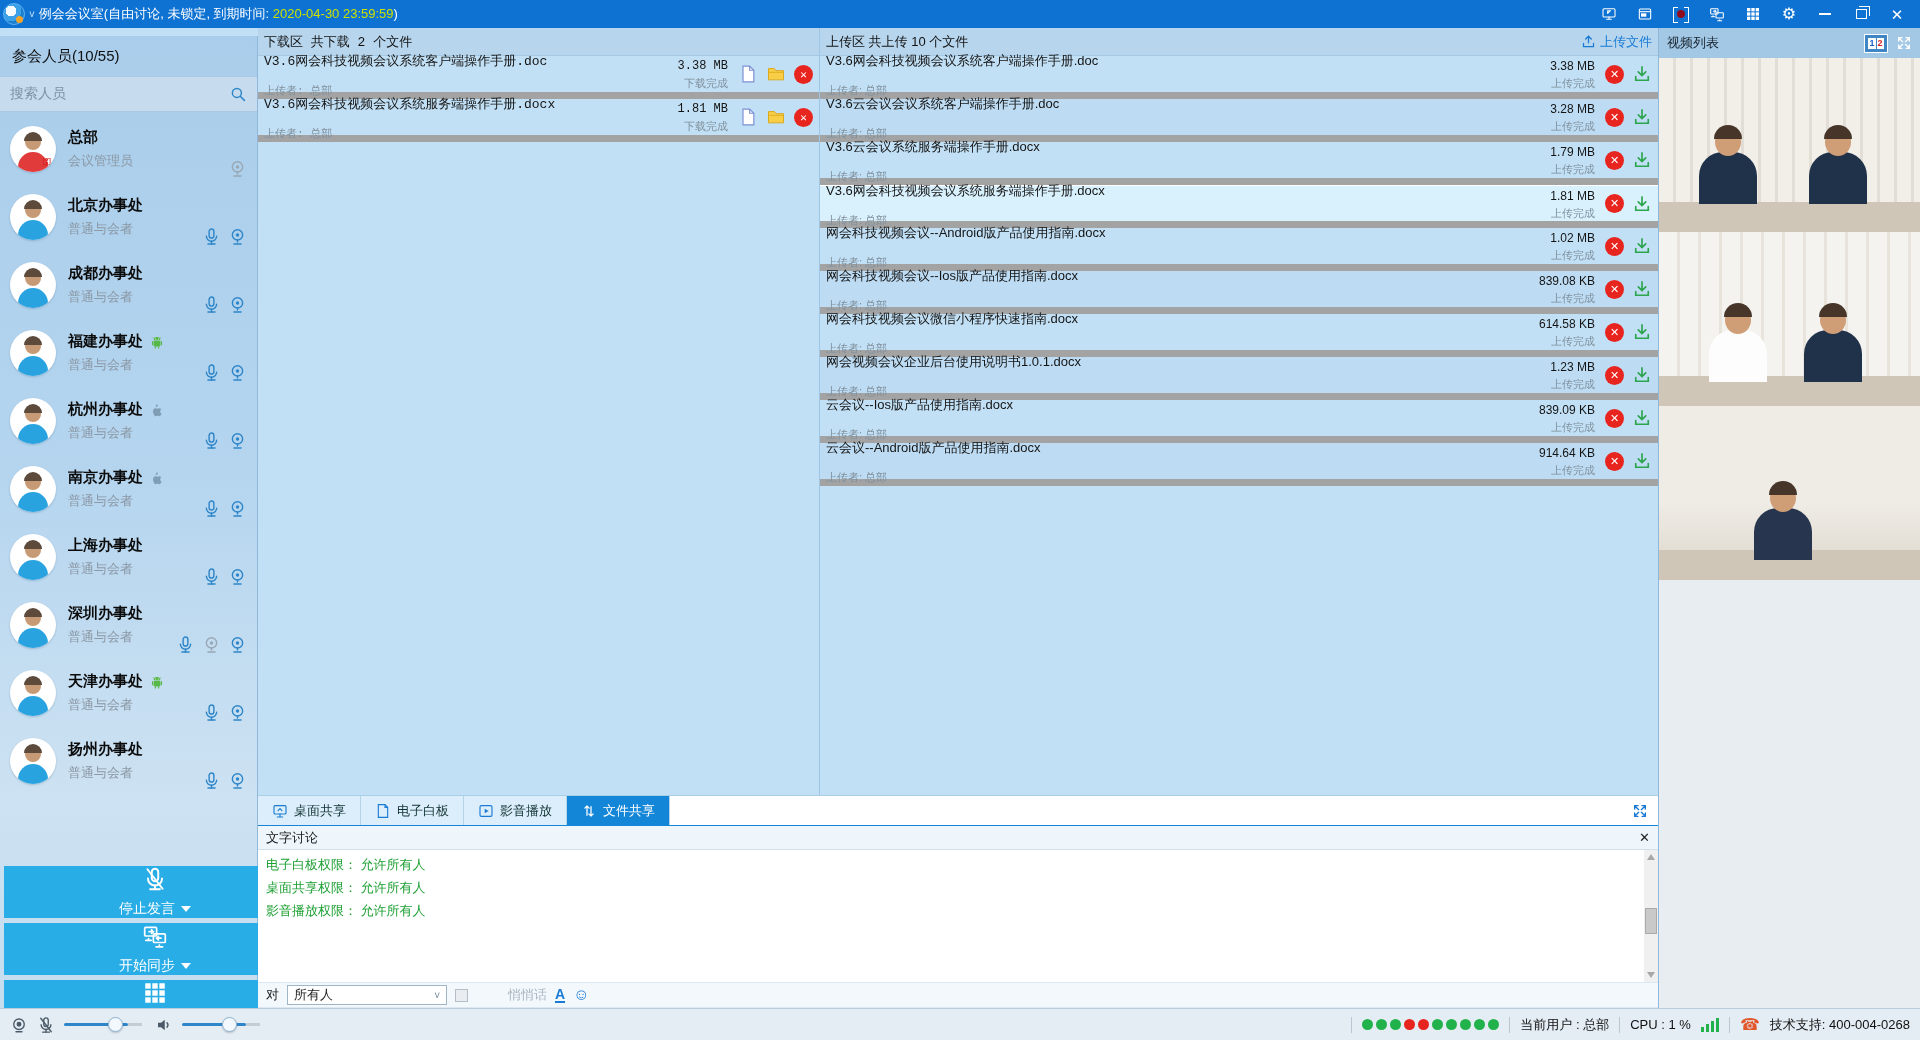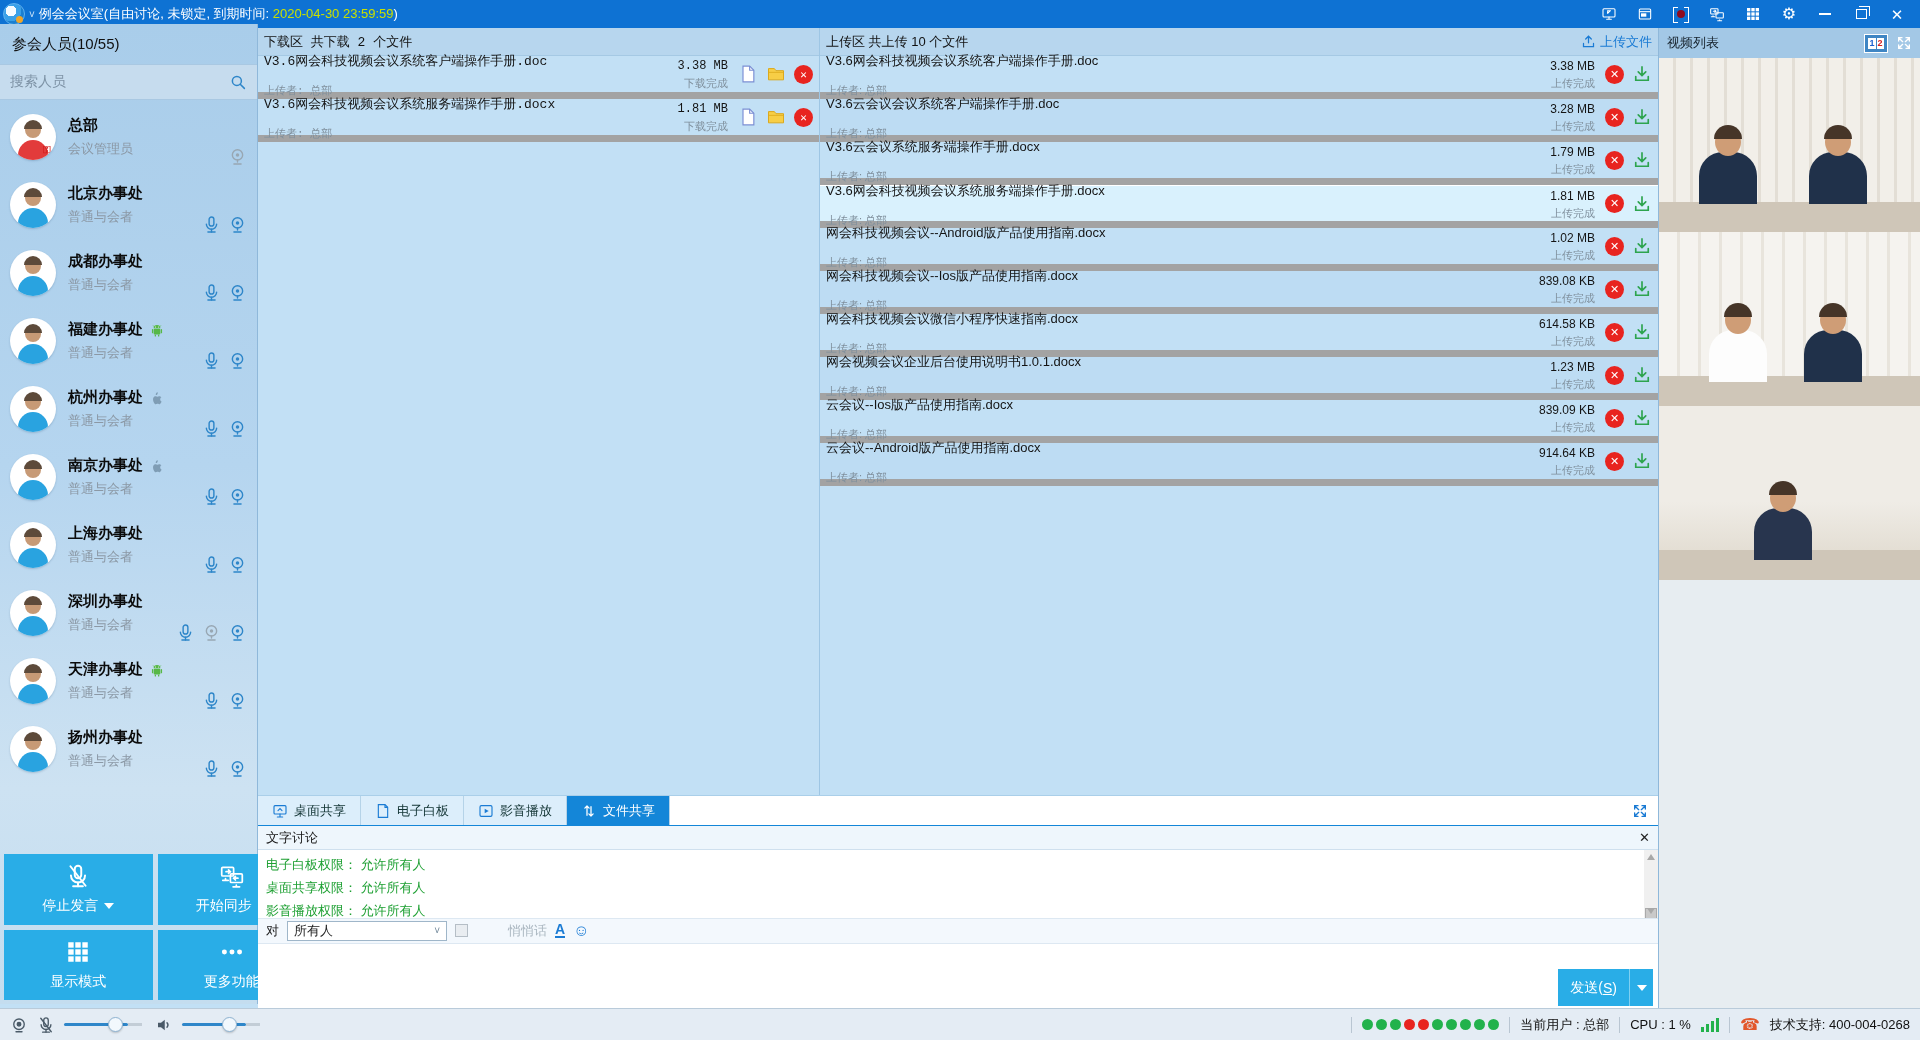--- a/index.html
+++ b/index.html
@@ -29,21 +29,21 @@
   .rec-ico::after { right:0; border-right:1.5px solid #fff; border-top:1.5px solid #fff; border-bottom:1.5px solid #fff; }
   .rec-dot { position:absolute; left:4px; top:3px; width:8px; height:8px; border-radius:50%; background:#8f0b1e; }
   .gear-glyph { font-size:16px; line-height:1; }
   .min-glyph { width:12px; border-top:2px solid #fff; }
   .max-glyph { width:11px; height:10px; border:1.5px solid #fff; position:relative; }
   .max-glyph::before { content:""; position:absolute; left:2px; top:-4px; width:10px; height:9px;
     border-top:1.5px solid #fff; border-right:1.5px solid #fff; }
   .close-glyph { font-size:15px; line-height:1; }
 
   
-  .sidebar { position:absolute; left:0; top:24px; width:258px; height:980px;
+  .sidebar { position:absolute; left:0; top:36px; width:258px; height:980px;
     background:linear-gradient(180deg,#a9cdea 0,#b5d5ef 45%,#cde2f2 78%,#c4ddef 100%);
     border-right:1px solid #8fb8da; }
   .sb-header { height:40px; line-height:40px; padding-left:12px; font-size:15px; color:#111; }
   .sb-search { margin:0 0 0 0; height:36px; background:#c6dcee; border-top:1px solid #a9c8e2;
     border-bottom:1px solid #a9c8e2; display:flex; align-items:center; padding:0 10px; }
   .sb-search .ph { color:#7e93a6; font-size:14px; flex:1; }
   .sb-search svg { width:18px; height:18px; color:#2e86c9; }
   .p-list { position:absolute; top:82px; left:0; right:0; }
   .p-row { height:68px; position:relative; padding:8px 10px 0 10px; display:flex; }
   .avatar { width:46px; height:46px; border-radius:50%; background:#fff; position:relative;
@@ -60,21 +60,21 @@
   .p-name-line { display:flex; align-items:center; gap:6px; }
   .p-name { font-size:15px; font-weight:bold; color:#0b0b0b; white-space:nowrap; }
   .p-badge svg { width:16px; height:16px; }
   .p-role { font-size:13px; color:#8b98a5; margin-top:5px; display:inline-block; }
   .p-icons { position:absolute; right:10px; bottom:8px; display:flex; gap:7px; align-items:flex-end; }
   .p-icons .ic { width:19px; height:19px; color:#2e86c9; }
   .p-icons .ic.gray { color:#98a7b3; }
   .p-icons svg { width:100%; height:100%; }
 
   .sb-buttons { position:absolute; left:0; bottom:0; width:310px; height:154px;
-    display:grid; grid-template-columns:1fr 1fr; grid-template-rows:1fr 1fr; gap:5px; padding:4px; }
+    display:grid; grid-template-columns:1fr; grid-template-rows:1fr 1fr; gap:5px; padding:4px; }
   .sb-btn { background:#29ade7; color:#fff; display:flex; flex-direction:column;
     align-items:center; justify-content:center; gap:8px; cursor:pointer; }
   .sb-btn svg { width:26px; height:26px; }
   .sb-btn .lbl-line { display:flex; align-items:center; gap:6px; font-size:14px; }
   .caret-down { width:0; height:0; border-left:5px solid transparent; border-right:5px solid transparent;
     border-top:6px solid #fff; }
 
   
   .center { position:absolute; left:258px; top:28px; width:1400px; height:980px; background:#c2e0f5; }
   .files { position:absolute; left:0; top:0; right:0; height:767px; display:flex; }
@@ -1013,32 +1013,20 @@
       <span>对</span>
       <span class="to-select">
         <span>所有人</span>
           <span class="sel-caret">˅</span>
       </span>
       <span class="chk"></span>
       <span class="whisper">悄悄话</span>
       <span class="font-ico">A</span>
       <span class="smile-ico">☺</span>
     </div>
-    <div class="chat-input">
-      <div class="send-btn">
-        <span class="send-main">
-            <span>发送(</span>
-            <u>S</u>
-            <span>)</span>
-          </span>
-        <span class="send-caret">
-            <span class="caret-down"></span>
-          </span>
-      </div>
-    </div>
   </div>
 </div>
 
 <div class="videopanel">
   <div class="vp-head">
     <span>视频列表</span>
     <span class="vp-icons">
       <span class="mon12">
           <i class="n1">1</i>
           <i class="n2">2</i>

